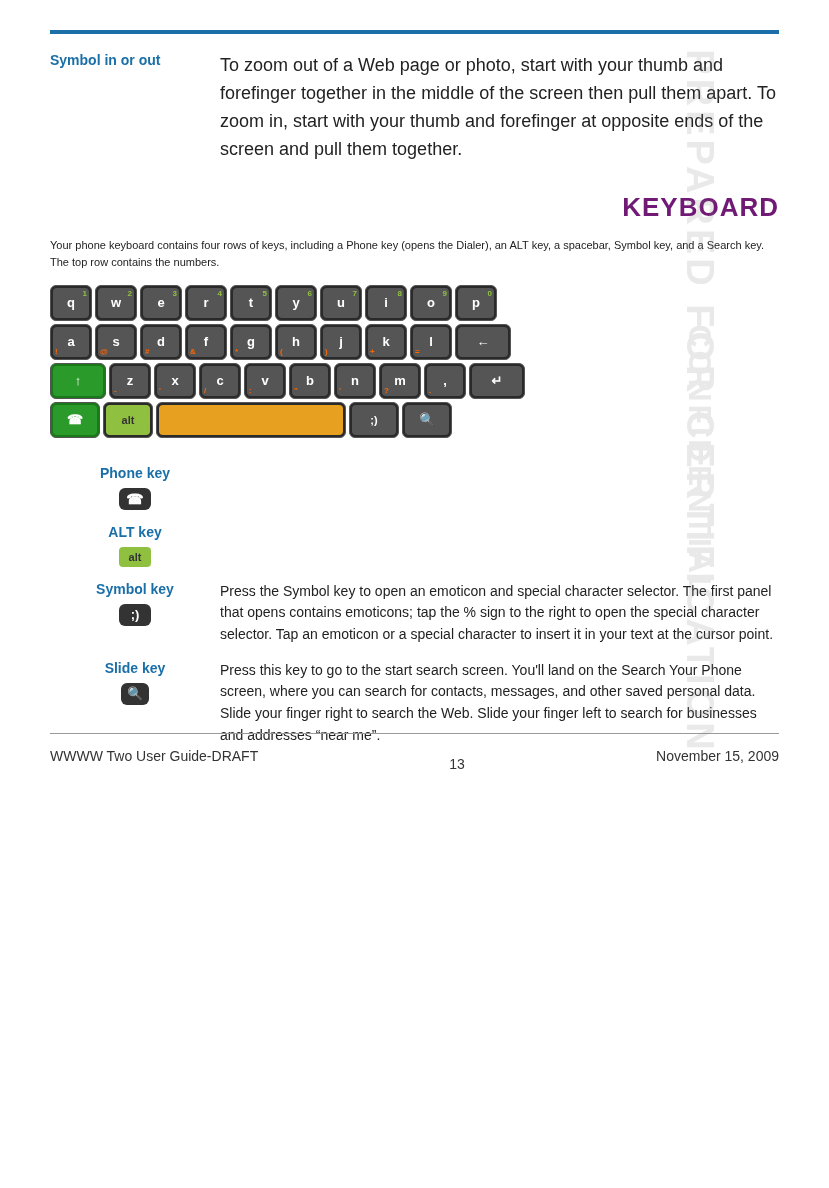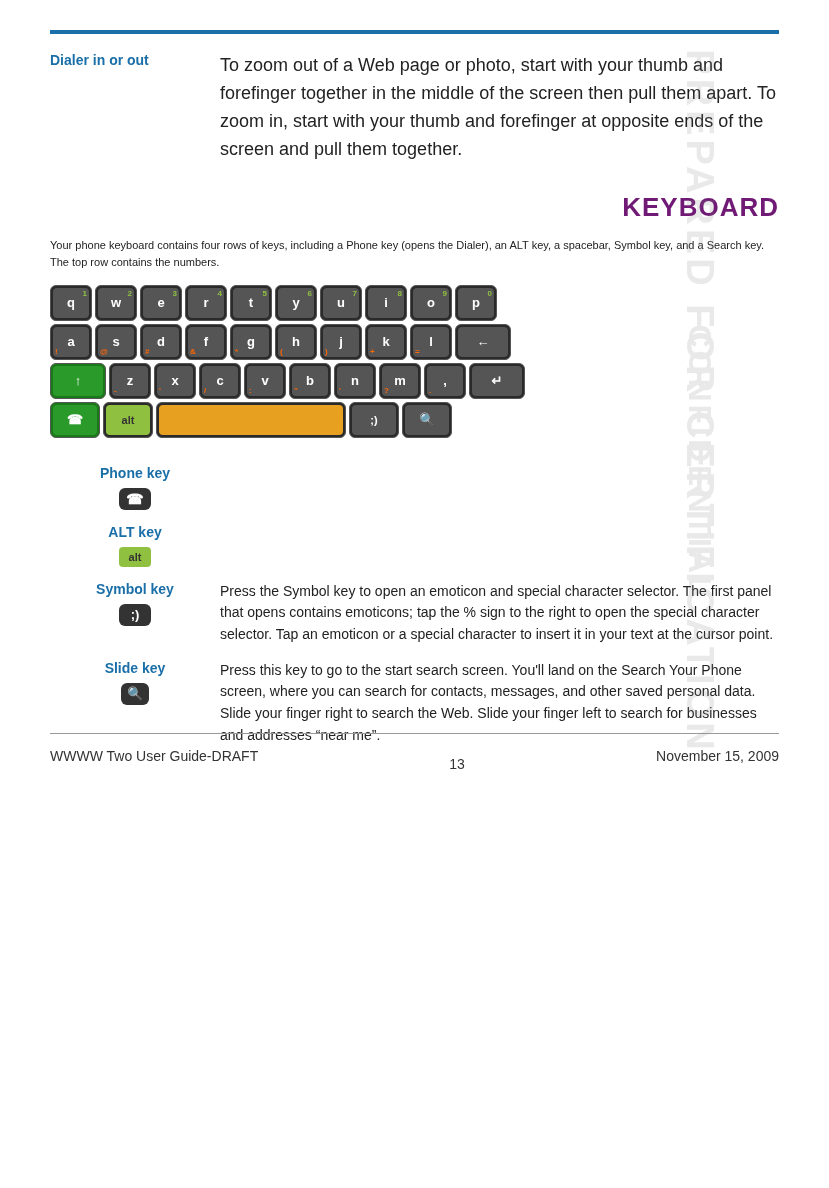--- a/index.html
+++ b/index.html
@@ -266,21 +266,21 @@
 <div class="page">
 
   <div class="top-line"></div>
 
   <div class="watermark">
     <div class="watermark-text">PREPARED FOR CERTIFICATION</div>
     <div class="watermark-text2">CONFIDENTIAL</div>
   </div>
 
   <div class="section-row">
-    <div class="section-label">Dialer in or out</div>
+    <div class="section-label">Symbol in or out</div>
     <div class="section-content">
       <p>To zoom out of a Web page or photo, start with your thumb and forefinger together in the middle of the screen then pull them apart. To zoom in, start with your thumb and forefinger at opposite ends of the screen and pull them together.</p>
     </div>
   </div>
 
   <div class="keyboard-heading">KEYBOARD</div>
 
   <div class="keyboard-desc">Your phone keyboard contains four rows of keys, including a  Phone key (opens the Dialer), an ALT key, a spacebar, Symbol key, and a Search key. The top row contains the numbers.</div>
 
   <div class="keyboard-img-container">

